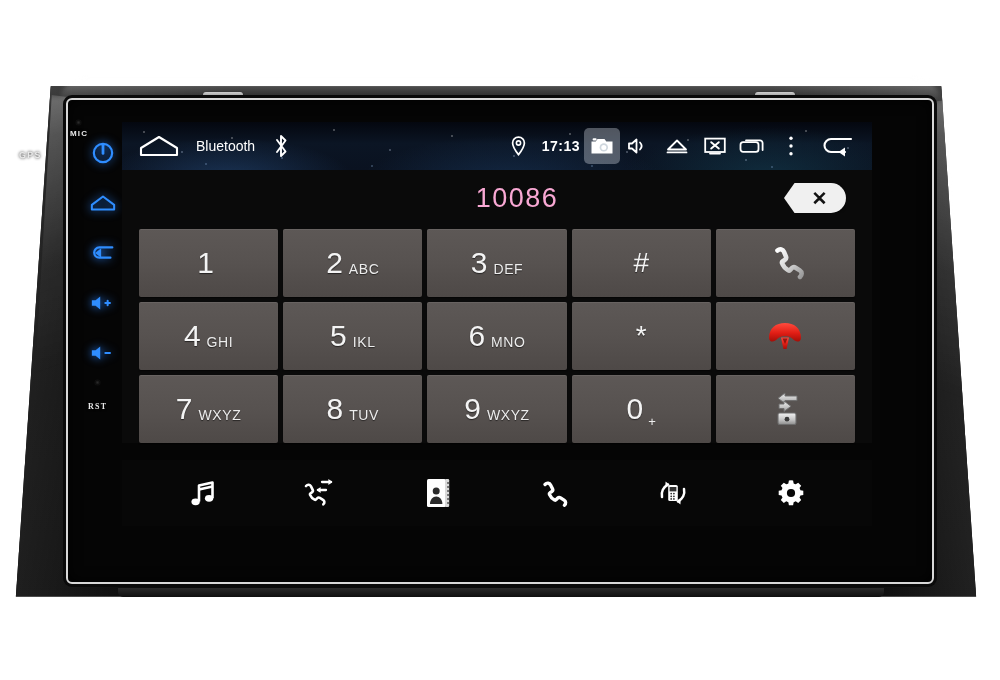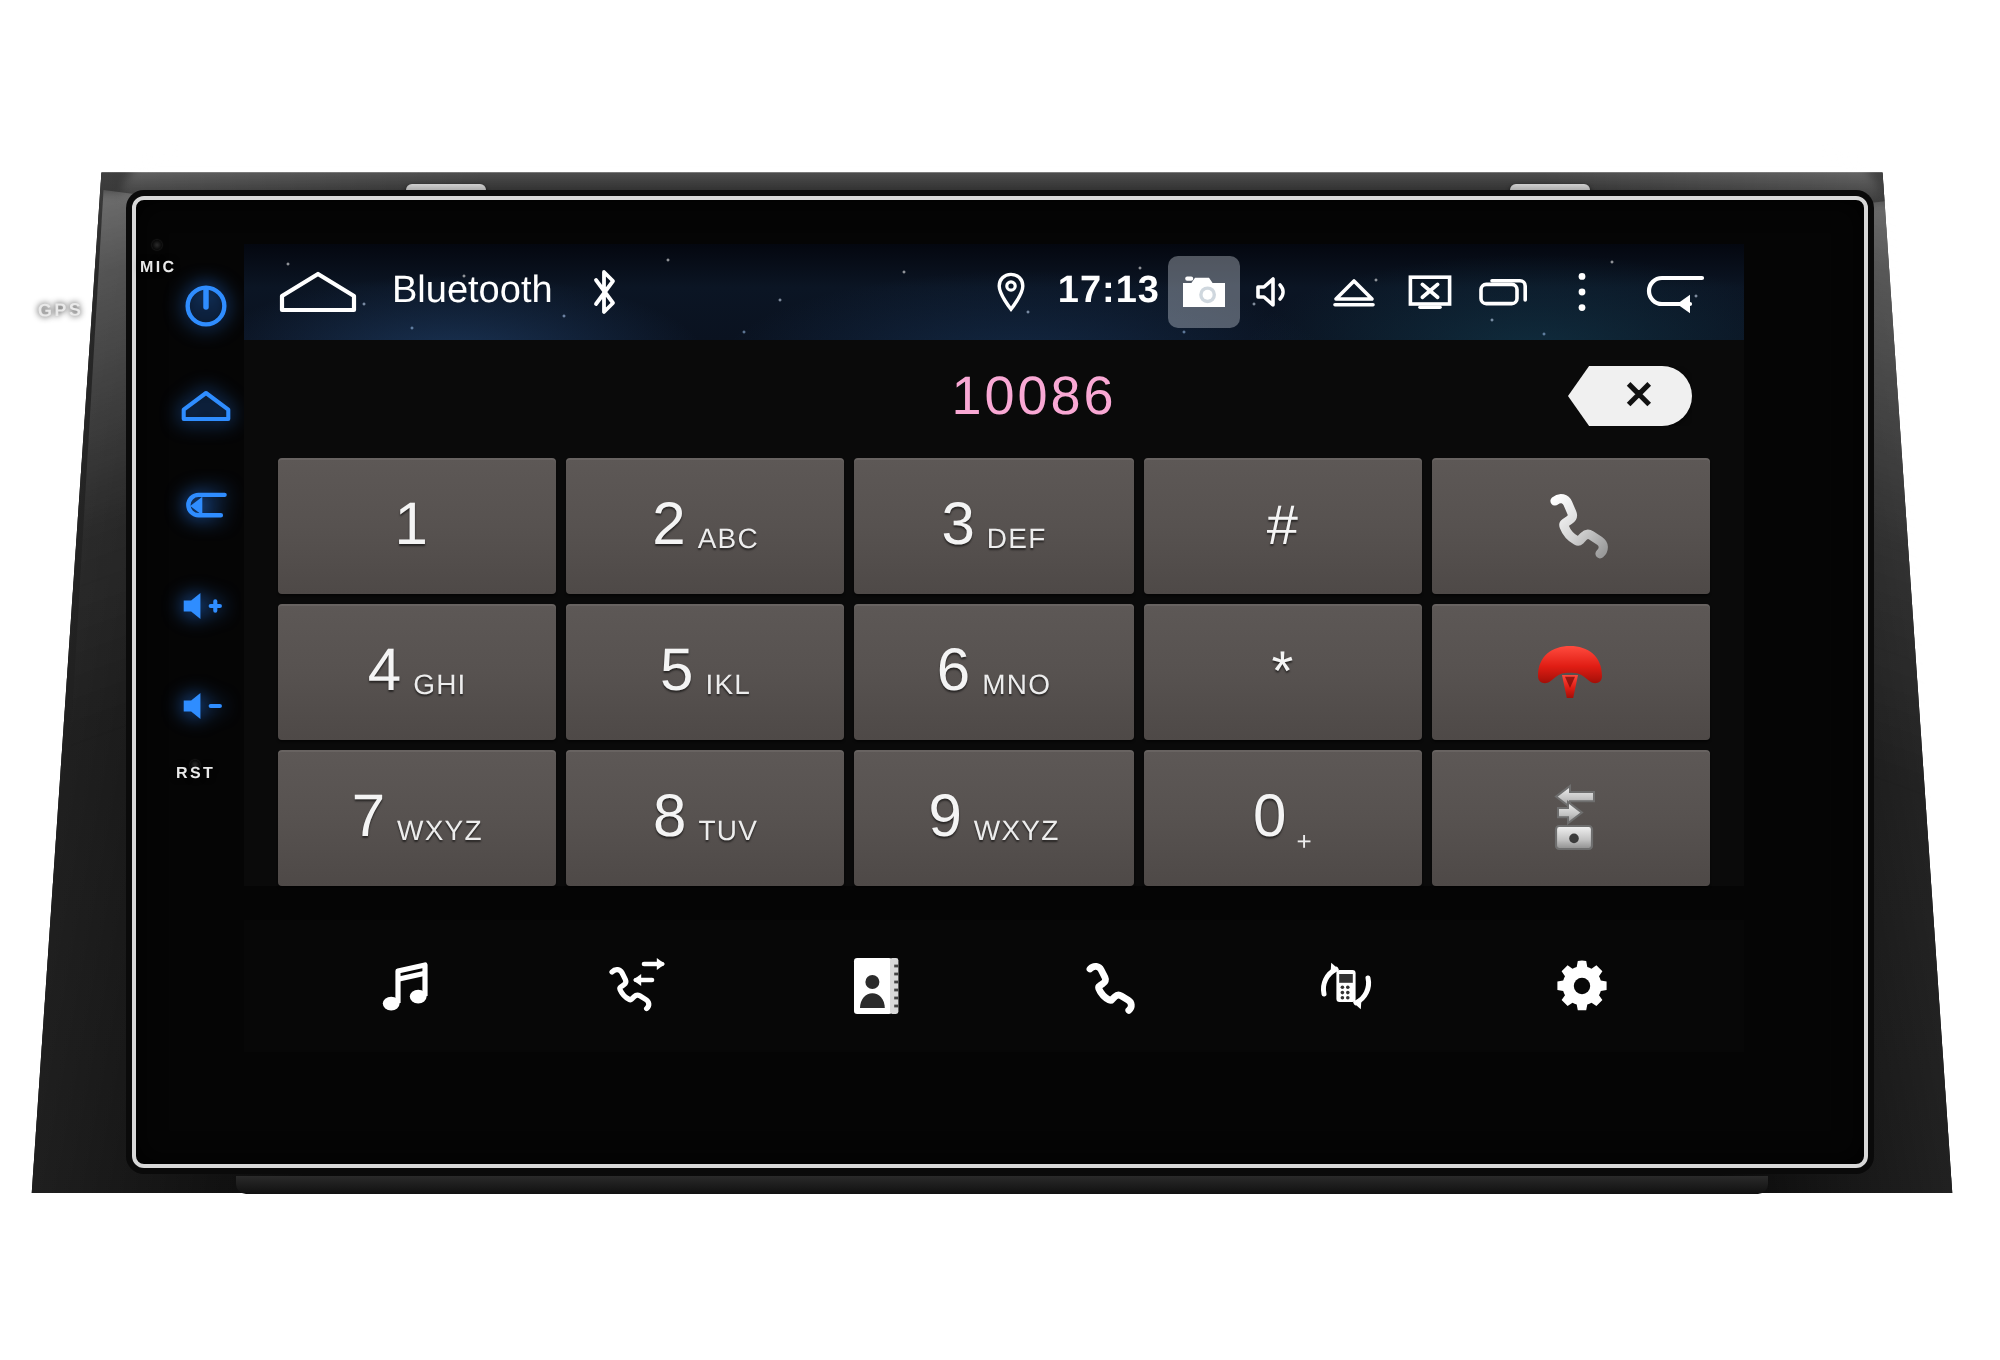--- a/index.html
+++ b/index.html
@@ -71,21 +71,21 @@
   }
 
   
   .silk {
     position: absolute; color: #e9e9e9; font-size: 9px; font-weight: 700;
     letter-spacing: 1.2px; font-family: "Liberation Sans", sans-serif;
     text-shadow: 0 0 3px rgba(0,0,0,.9);
   }
   .silk.gps { left: 19px; top: 150px; transform: rotate(-1deg); }
   .silk.mic { left: 70px; top: 129px; font-size: 8px; }
-  .silk.rst { left: 88px; top: 382px; font-size: 8px; }
+  .silk.rst { left: 88px; top: 402px; font-size: 8px; font-family: Liberation Serif, serif; }
   .pinhole {
     position: absolute; width: 5px; height: 5px; border-radius: 50%;
     background: radial-gradient(circle, #2c2c2c, #0a0a0a);
     box-shadow: inset 0 0 2px #000, 0 0 1px rgba(255,255,255,.25);
   }
   .pinhole.mic { left: 76px; top: 120px; }
   .pinhole.rst { left: 95px; top: 380px; }
 
   
   .hwcol {
@@ -128,26 +128,26 @@
       radial-gradient(1px 1px at 566px 18px, #fff, transparent),
       radial-gradient(1px 1px at 624px 38px, #cfe3ff, transparent),
       radial-gradient(1px 1px at 684px 9px, #fff, transparent),
       radial-gradient(1px 1px at 726px 26px, #dbe9ff, transparent),
       radial-gradient(1px 1px at 84px 42px, #9fc4f0, transparent),
       radial-gradient(1px 1px at 250px 44px, #9fc4f0, transparent),
       radial-gradient(1px 1px at 470px 44px, #9fc4f0, transparent),
       radial-gradient(1px 1px at 650px 45px, #9fc4f0, transparent);
   }
   .sb-home { width: 46px; display:flex; align-items:center; justify-content:center; z-index:2; }
-  .sb-title { color: #fff; font-size: 19px; font-weight: 400; margin-left: 14px; z-index:2; white-space: nowrap; }
+  .sb-title { color: #fff; font-size: 14px; font-weight: 400; margin-left: 14px; z-index:2; white-space: nowrap; }
   .sb-bt { margin-left: 16px; z-index: 2; display:flex; align-items:center; }
   .sb-spacer { flex: 1; }
   .sb-right { display: flex; align-items: center; gap: 0; z-index: 2; }
   .sb-item { width: 38px; height: 40px; display: flex; align-items: center; justify-content: center; }
-  .sb-time { color: #fff; font-size: 19px; font-weight: 700; letter-spacing: .5px; padding: 0 4px; }
+  .sb-time { color: #fff; font-size: 14px; font-weight: 700; letter-spacing: .5px; padding: 0 4px; }
   .sb-item.hl { background: rgba(225,232,240,.34); border-radius: 5px; width: 36px; height: 36px; }
   .sb-item.back { width: 52px; }
 
   
   .numrow {
     position: relative; height: 56px; background: #0a0a0a;
     display: flex; align-items: center;
   }
   .number {
     position: absolute; left: 0; right: 0; text-align: center;

